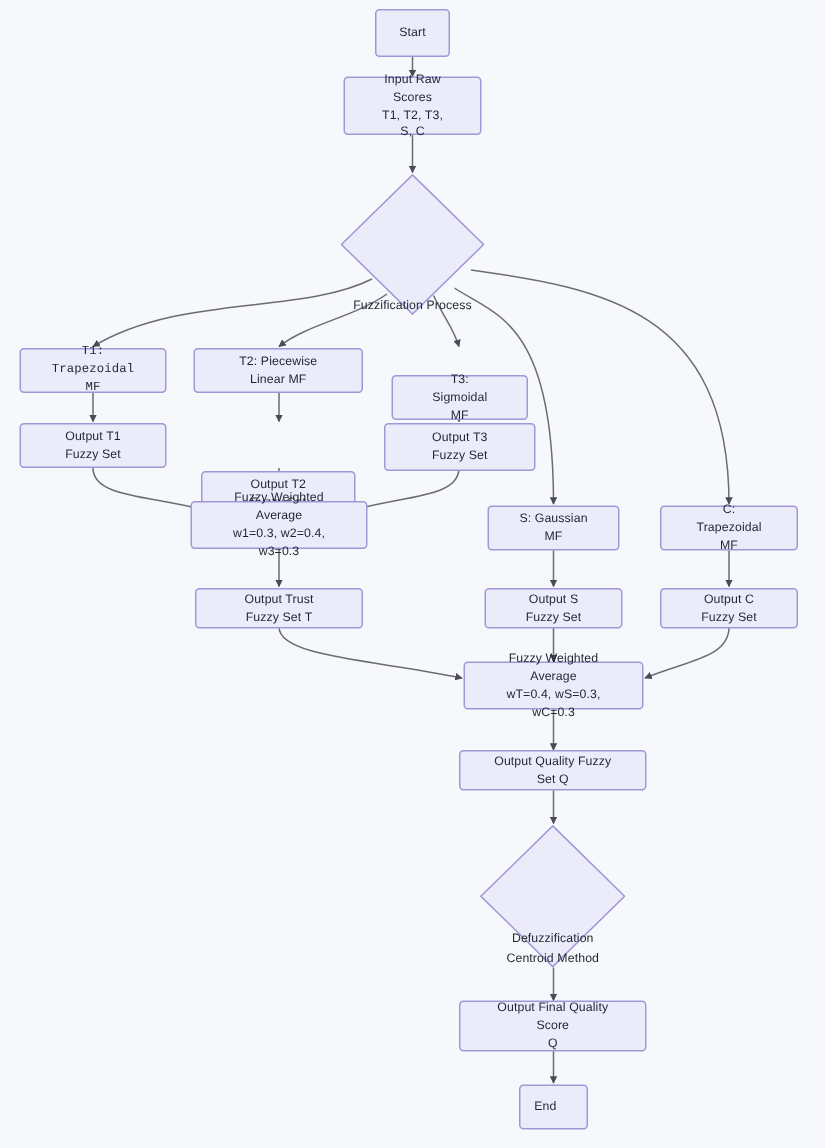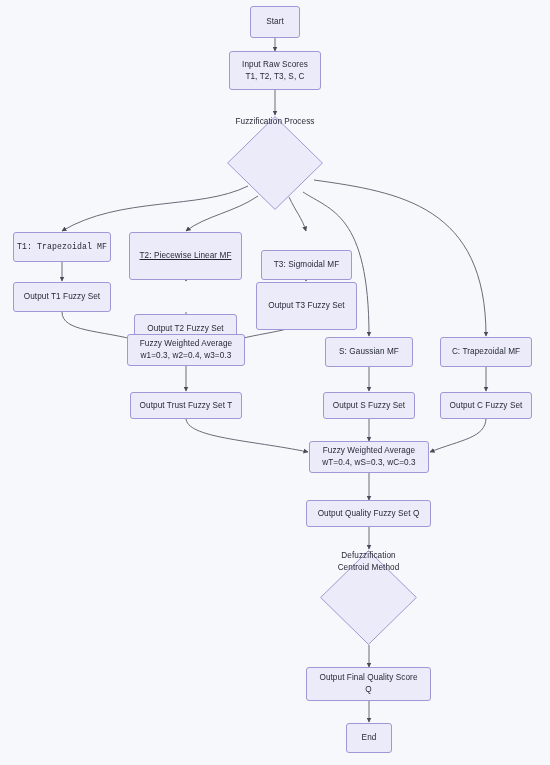--- a/index.html
+++ b/index.html
@@ -33,31 +33,31 @@
     border: 1px solid #9f97d6;
     border-radius: 3px;
     display: flex;
     align-items: center;
     justify-content: center;
     text-align: center;
     color: #1f2430;
     font-size: 8.2px;
     line-height: 1.45;
     letter-spacing: 0.08px;
-    padding: 2px 0;
+    padding: 2px 20px;
   }
   .node .label {
     display: block;
     white-space: pre-line;
   }
   .diamond {
     position: absolute;
     box-sizing: border-box;
     display: flex;
-    align-items: flex-start;
+    align-items: flex-end;
     justify-content: center;
   }
   .diamond .shape {
     position: absolute;
     left: 0;
     top: 0;
     width: 100%;
     height: 100%;
   }
   .diamond .label {
@@ -128,37 +128,37 @@
     <svg class="shape" viewBox="0 0 96 94" preserveAspectRatio="none">
       <polygon points="48,0.6 95.4,47 48,93.4 0.6,47" fill="#ecebfa" stroke="#9f97d6" stroke-width="1"></polygon>
     </svg>
     <span class="label">Fuzzification Process</span>
   </div>
 
   <div class="node" style="left:13px; top:232px; width:98px; height:30px;font-family:Liberation Mono, monospace;">
     <span class="label">T1: Trapezoidal MF</span>
   </div>
 
-  <div class="node" style="left:129px; top:232px; width:113px; height:48px;text-decoration:underline;">
+  <div class="node" style="left:129px; top:232px; width:113px; height:30px;">
     <span class="label">T2: Piecewise Linear MF</span>
   </div>
 
   <div class="node" style="left:261px; top:250px; width:91px; height:30px;">
     <span class="label">T3: Sigmoidal MF</span>
   </div>
 
   <div class="node" style="left:13px; top:282px; width:98px; height:30px;">
     <span class="label">Output T1 Fuzzy Set</span>
   </div>
 
   <div class="node" style="left:134px; top:282px; width:103px; height:30px;margin-top:32px;">
     <span class="label">Output T2 Fuzzy Set</span>
   </div>
 
-  <div class="node" style="left:256px; top:282px; width:101px; height:48px;">
+  <div class="node" style="left:256px; top:282px; width:101px; height:32px;">
     <span class="label">Output T3 Fuzzy Set</span>
   </div>
 
   <div class="node" style="left:440px; top:337px; width:92px; height:30px;">
     <span class="label">C: Trapezoidal MF</span>
   </div>
 
   <div class="node" style="left:325px; top:337px; width:88px; height:30px;">
     <span class="label">S: Gaussian MF</span>
   </div>
@@ -195,17 +195,17 @@
     </svg>
     <span class="label">Defuzzification
 Centroid Method</span>
   </div>
 
   <div class="node" style="left:306px; top:667px; width:125px; height:34px;">
     <span class="label">Output Final Quality Score
 Q</span>
   </div>
 
-  <div class="node" style="left:346px; top:723px; width:46px; height:30px;">
+  <div class="node" style="left:346px; top:723px; width:46px; height:30px;justify-content:flex-end;">
     <span class="label">End</span>
   </div>
 
 </div>
 
 </body></html>

